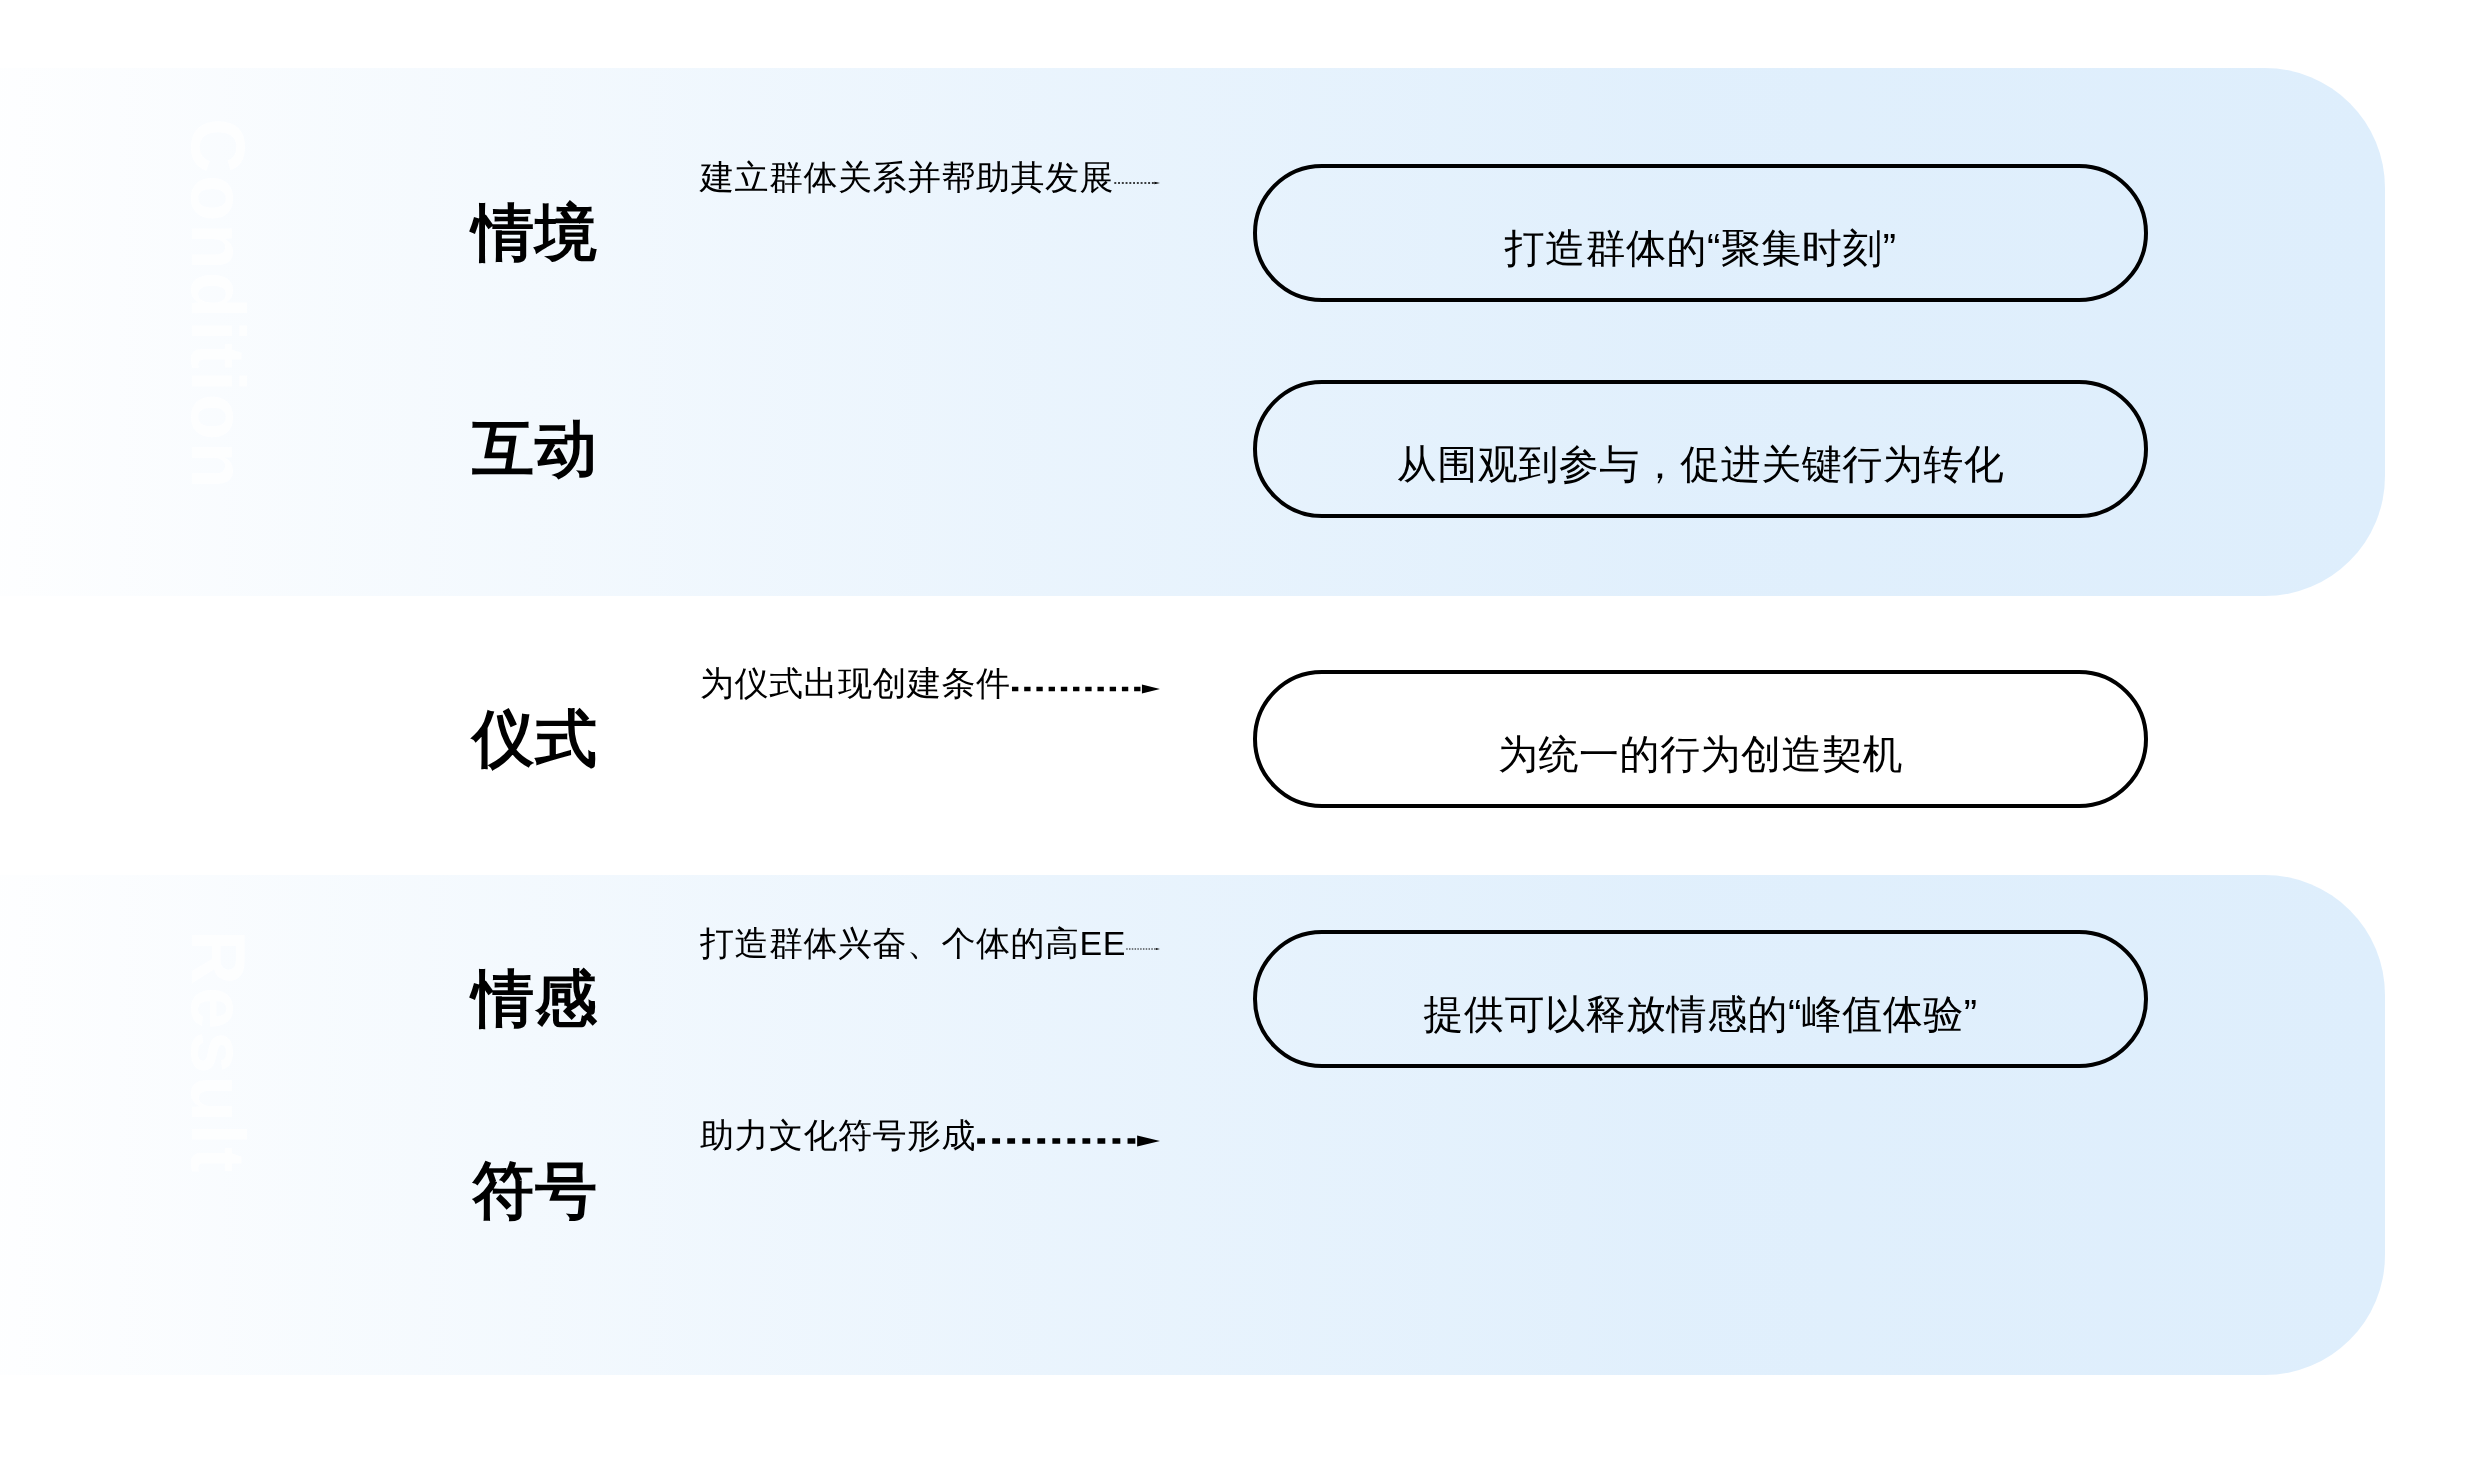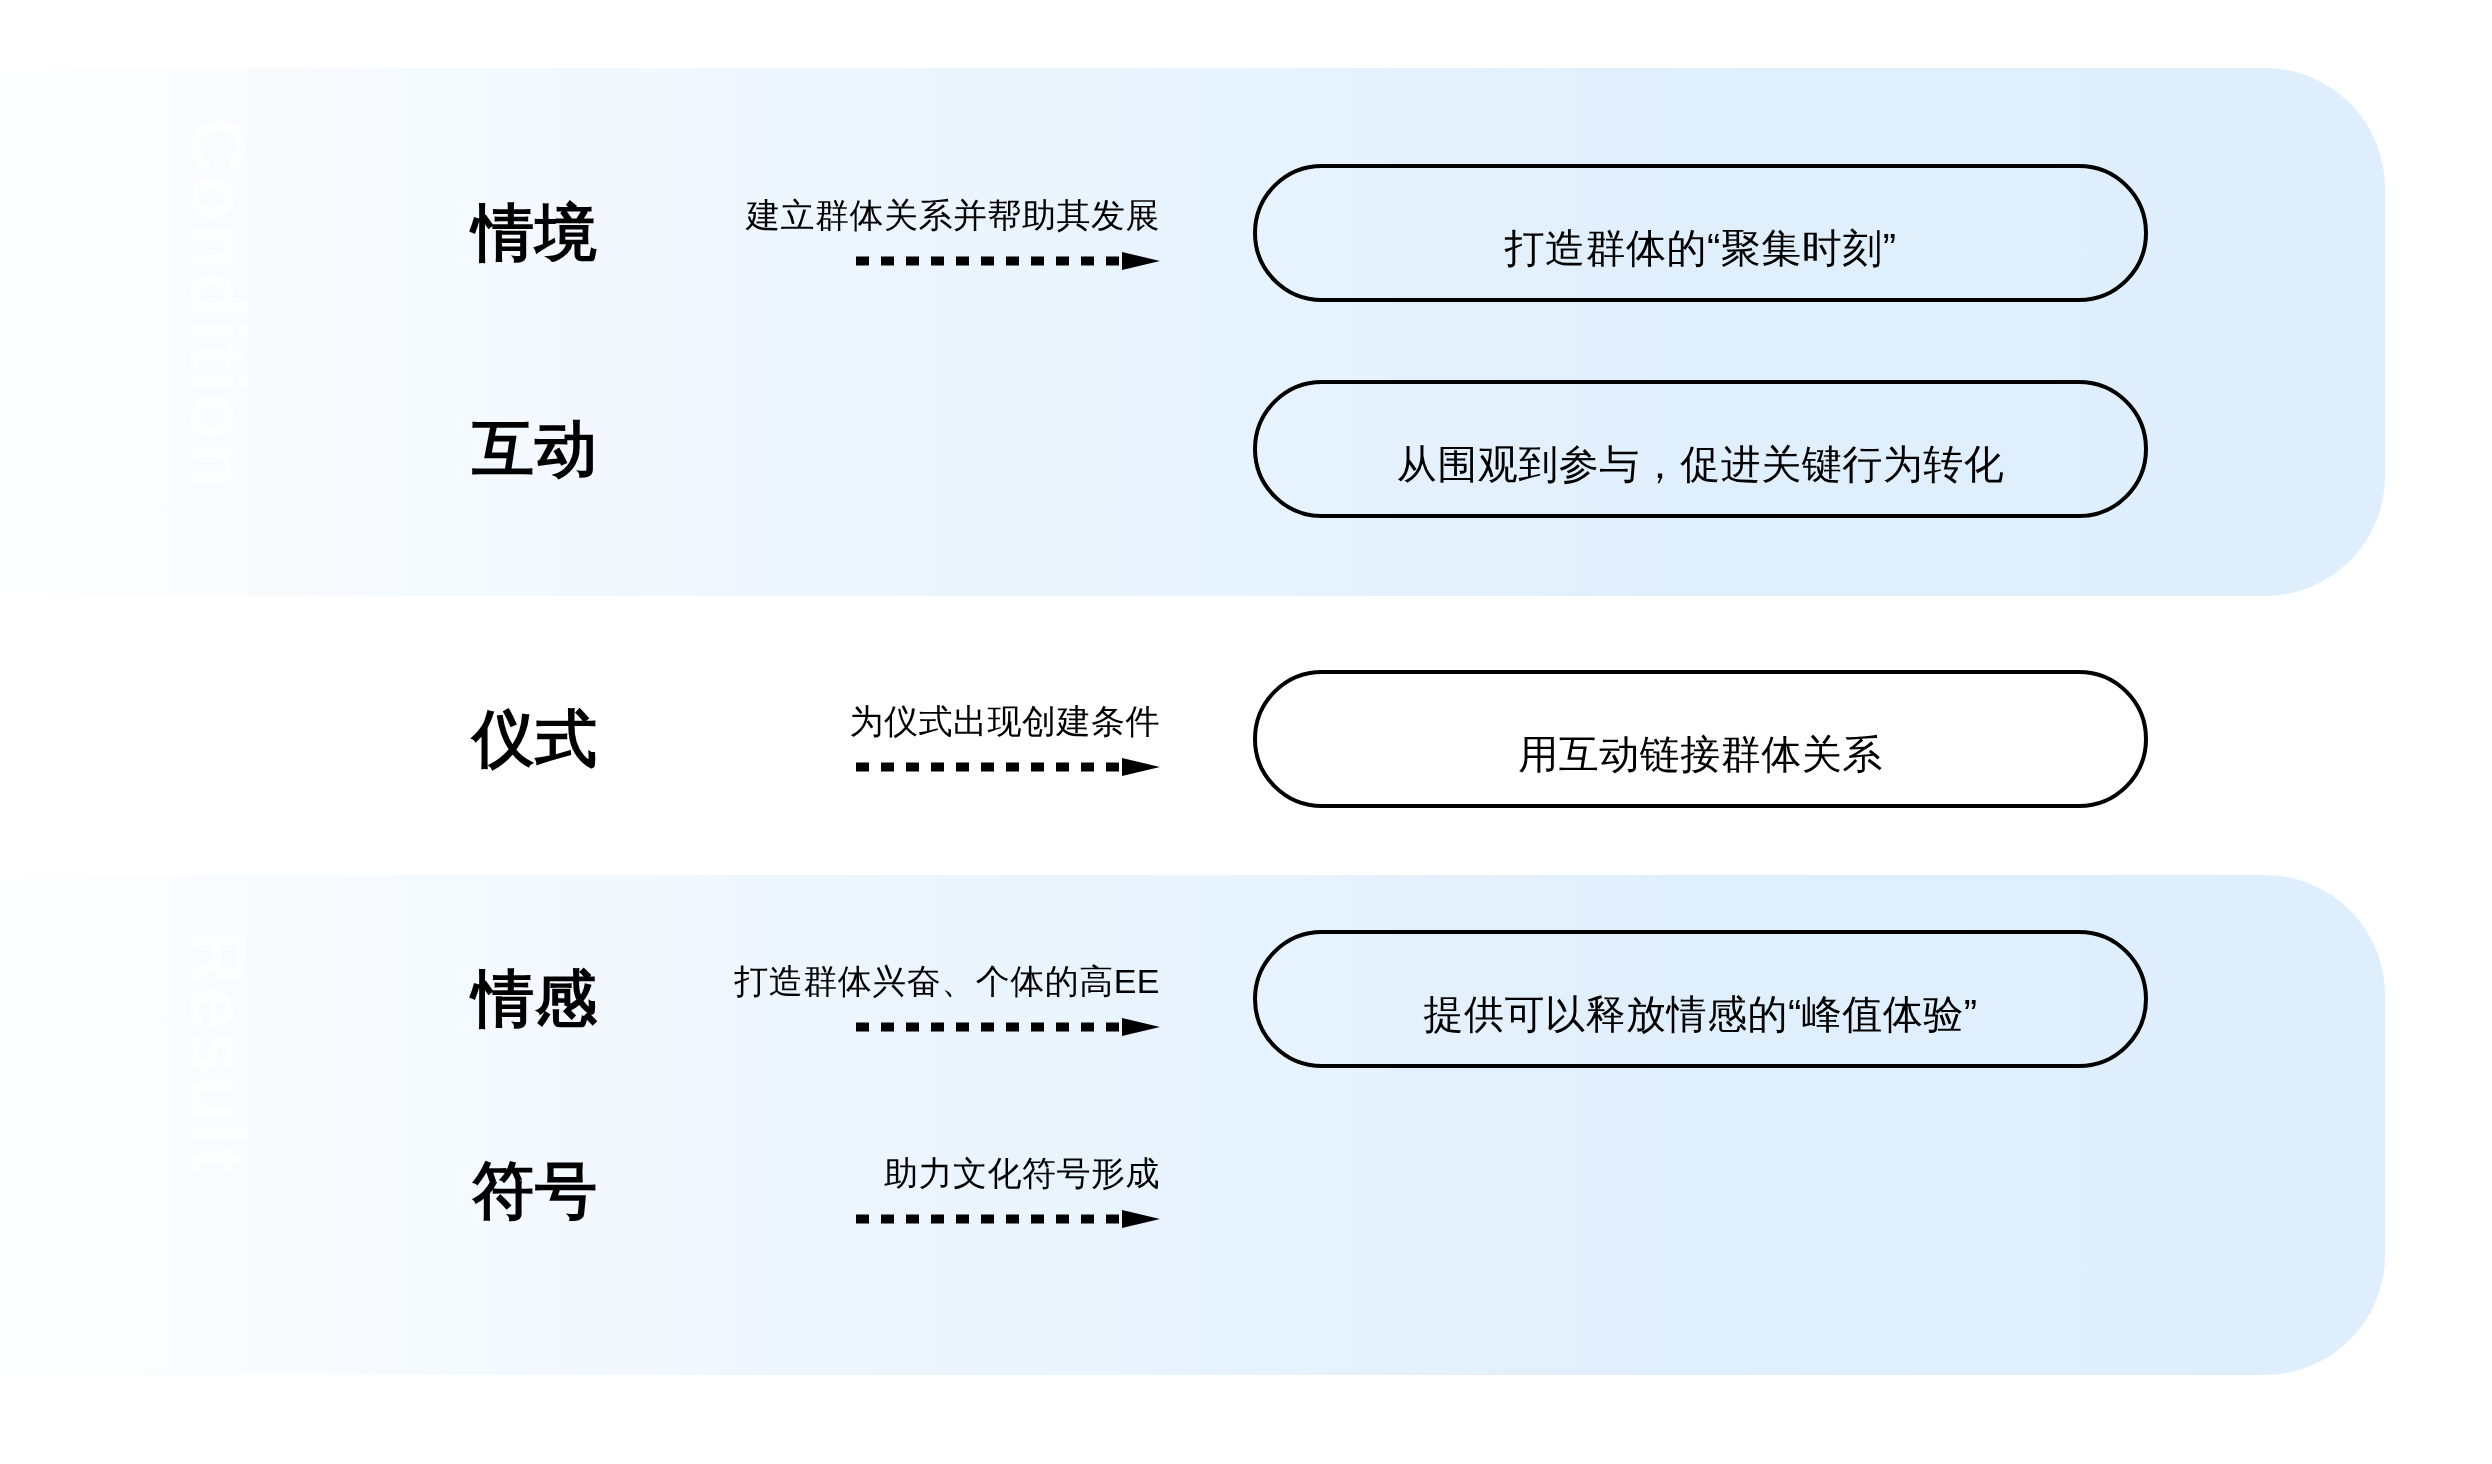--- a/index.html
+++ b/index.html
@@ -83,22 +83,22 @@
     white-space: nowrap;
   }
 
   
   .flow {
     position: absolute;
     left: 700px;
     width: 460px;
     height: 150px;
     display: flex;
-    flex-direction: column;
-    align-items: flex-end;
+    flex-direction: row;
+    align-items: flex-start;
     justify-content: center;
   }
   .flow-text {
     font-size: 34px;
     font-weight: 400;
     color: #000000;
     white-space: nowrap;
     letter-spacing: 0.5px;
     line-height: 1.15;
   }
@@ -166,21 +166,21 @@
   <div class="row row-3">
     <div class="cat-label">仪式</div>
     <div class="flow">
       <div class="flow-text">为仪式出现创建条件</div>
       <svg class="arrow" viewBox="0 0 306 18">
         <line x1="2" y1="9" x2="268" y2="9" stroke="#000000" stroke-width="9" stroke-dasharray="13 12" stroke-linecap="butt"></line>
         <polygon points="268,0 306,9 268,18" fill="#000000"></polygon>
       </svg>
     </div>
     <div class="pill">
-      <span class="pill-text">用互动链接群体关系</span>
+      <span class="pill-text">为统一的行为创造契机</span>
     </div>
   </div>
 
   <div class="row row-4">
     <div class="cat-label">情感</div>
     <div class="flow">
       <div class="flow-text">打造群体兴奋、个体的高EE</div>
       <svg class="arrow" viewBox="0 0 306 18">
         <line x1="2" y1="9" x2="268" y2="9" stroke="#000000" stroke-width="9" stroke-dasharray="13 12" stroke-linecap="butt"></line>
         <polygon points="268,0 306,9 268,18" fill="#000000"></polygon>

